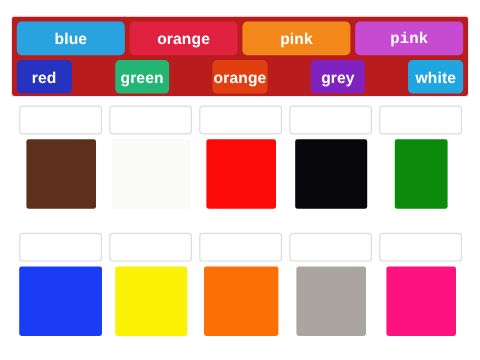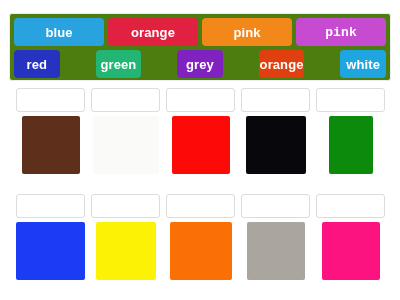--- a/index.html
+++ b/index.html
@@ -15,21 +15,21 @@
     position: relative;
   }
 
   
   #word-bank {
     position: absolute;
     left: 9px;
     top: 13px;
     width: 382px;
     height: 68px;
-    background: #4d7c0f;
+    background: #b91c1c;
     border: 1px solid #ececed;
     border-radius: 3px;
     box-sizing: border-box;
     padding: 4px 4px;
   }
   .tile-row {
     display: flex;
     gap: 4px;
     height: 28px;
   }
@@ -98,22 +98,22 @@
 <div id="word-bank">
     <div class="tile-row">
       <div class="word-tile" style="background: rgb(41, 163, 224); color: rgb(255, 255, 255);">blue</div>
       <div class="word-tile" style="background: rgb(224, 33, 63); color: rgb(255, 255, 255);">orange</div>
       <div class="word-tile" style="background: rgb(242, 136, 26); color: rgb(255, 255, 255);">pink</div>
       <div class="word-tile" style="background: rgb(198, 75, 208); color: rgb(255, 255, 255); font-family: Liberation Mono, monospace;">pink</div>
     </div>
     <div class="tile-row">
       <div class="word-tile" style="background: rgb(38, 50, 192); color: rgb(255, 255, 255);">red</div>
       <div class="word-tile" style="background: rgb(34, 181, 115); color: rgb(255, 255, 255);">green</div>
+      <div class="word-tile" style="background: rgb(224, 64, 16); color: rgb(255, 255, 255);">orange</div>
       <div class="word-tile" style="background: rgb(128, 34, 192); color: rgb(255, 255, 255);">grey</div>
-      <div class="word-tile" style="background: rgb(224, 64, 16); color: rgb(255, 255, 255);">orange</div>
       <div class="word-tile" style="background: rgb(31, 165, 224); color: rgb(255, 255, 255);">white</div>
     </div>
   </div>
 
 <div id="answer-area">
     <div class="answer-row">
       <div class="answer-cell">
         <input type="text" class="drop-box" readonly="readonly" value="" style="">
         <div class="swatch-wrap">
           <div class="swatch" style="background: rgb(94, 47, 27); width: 58px; height: 58px;"></div>

